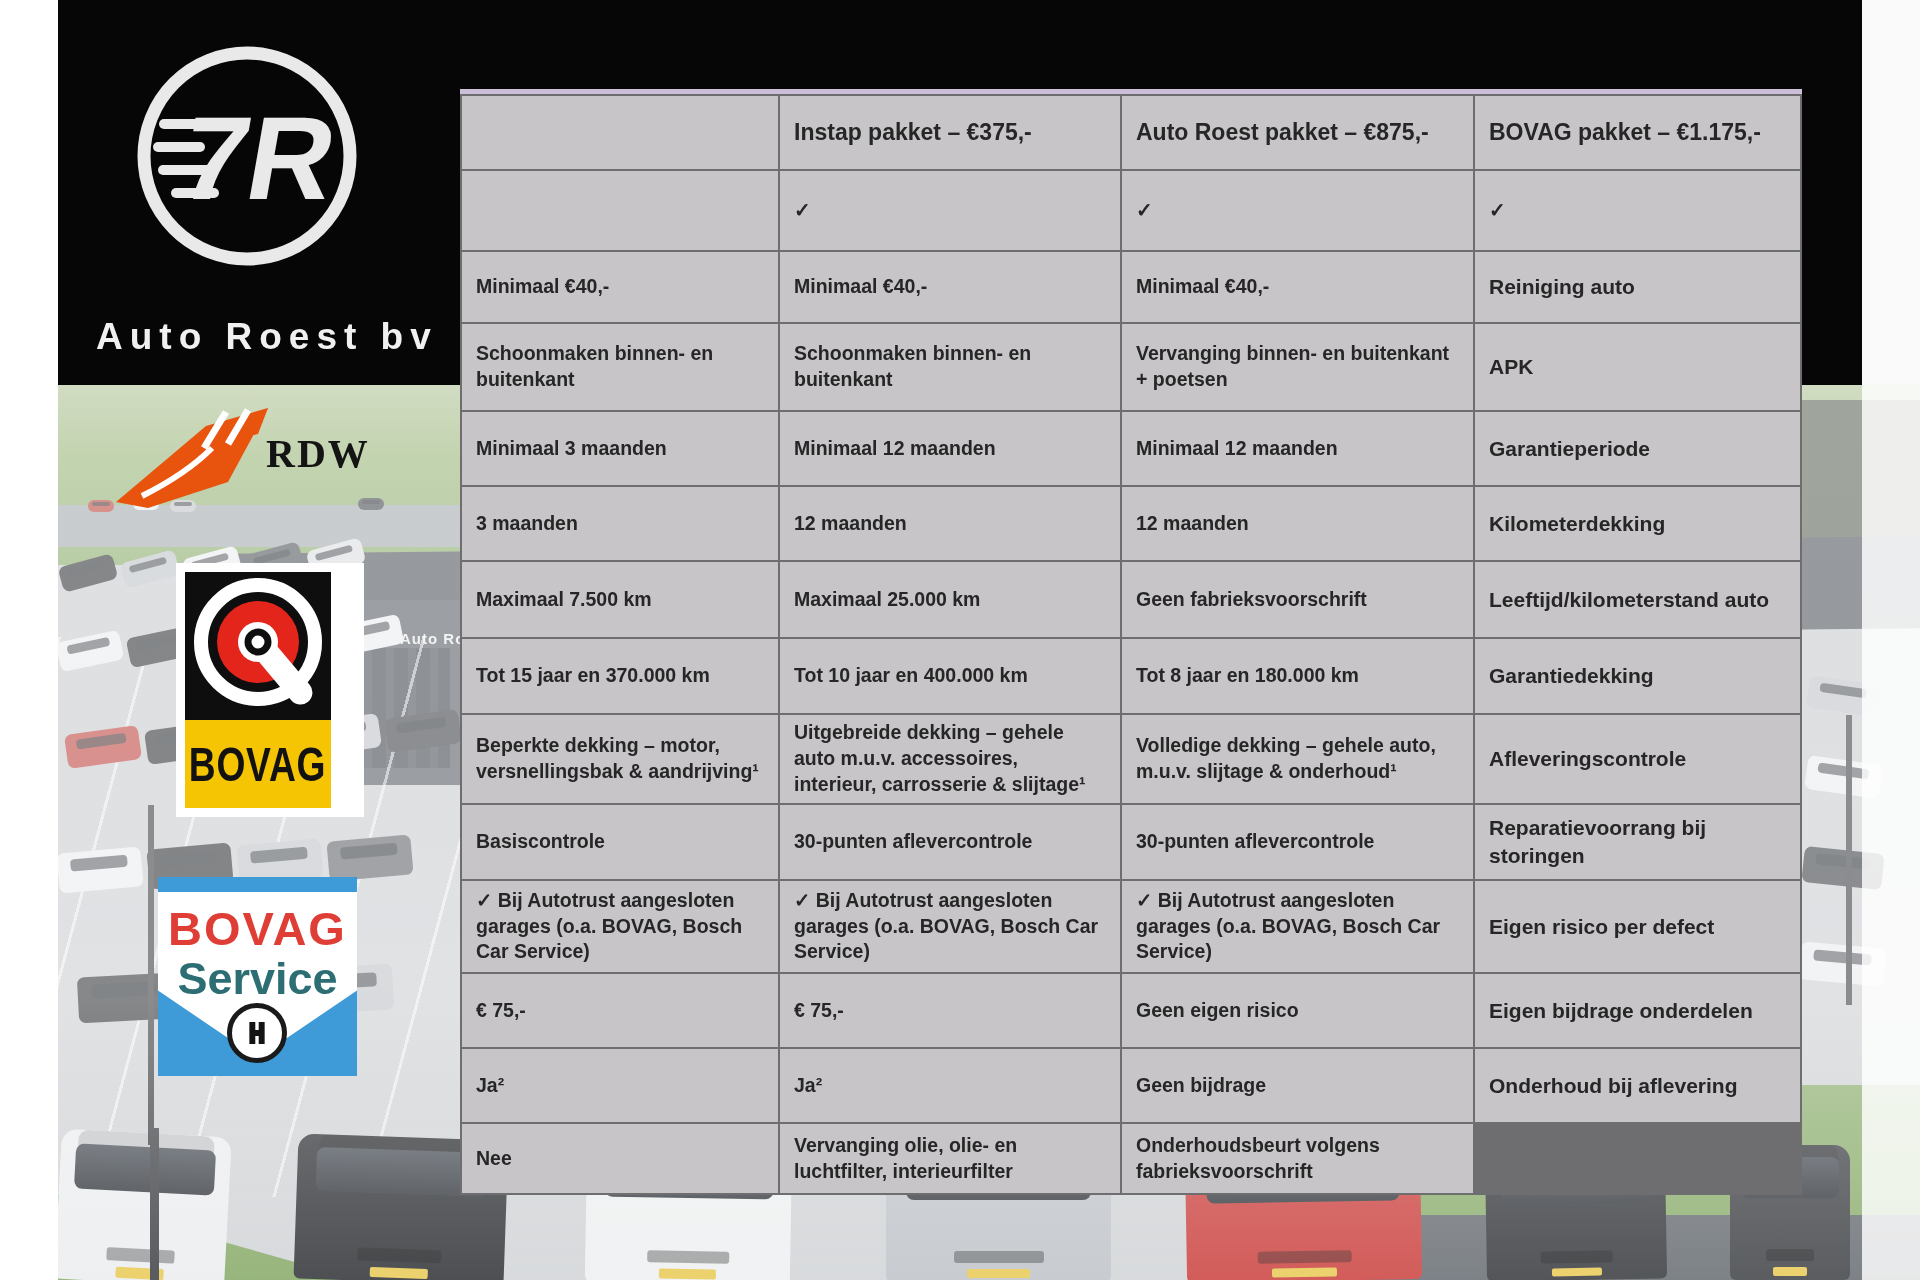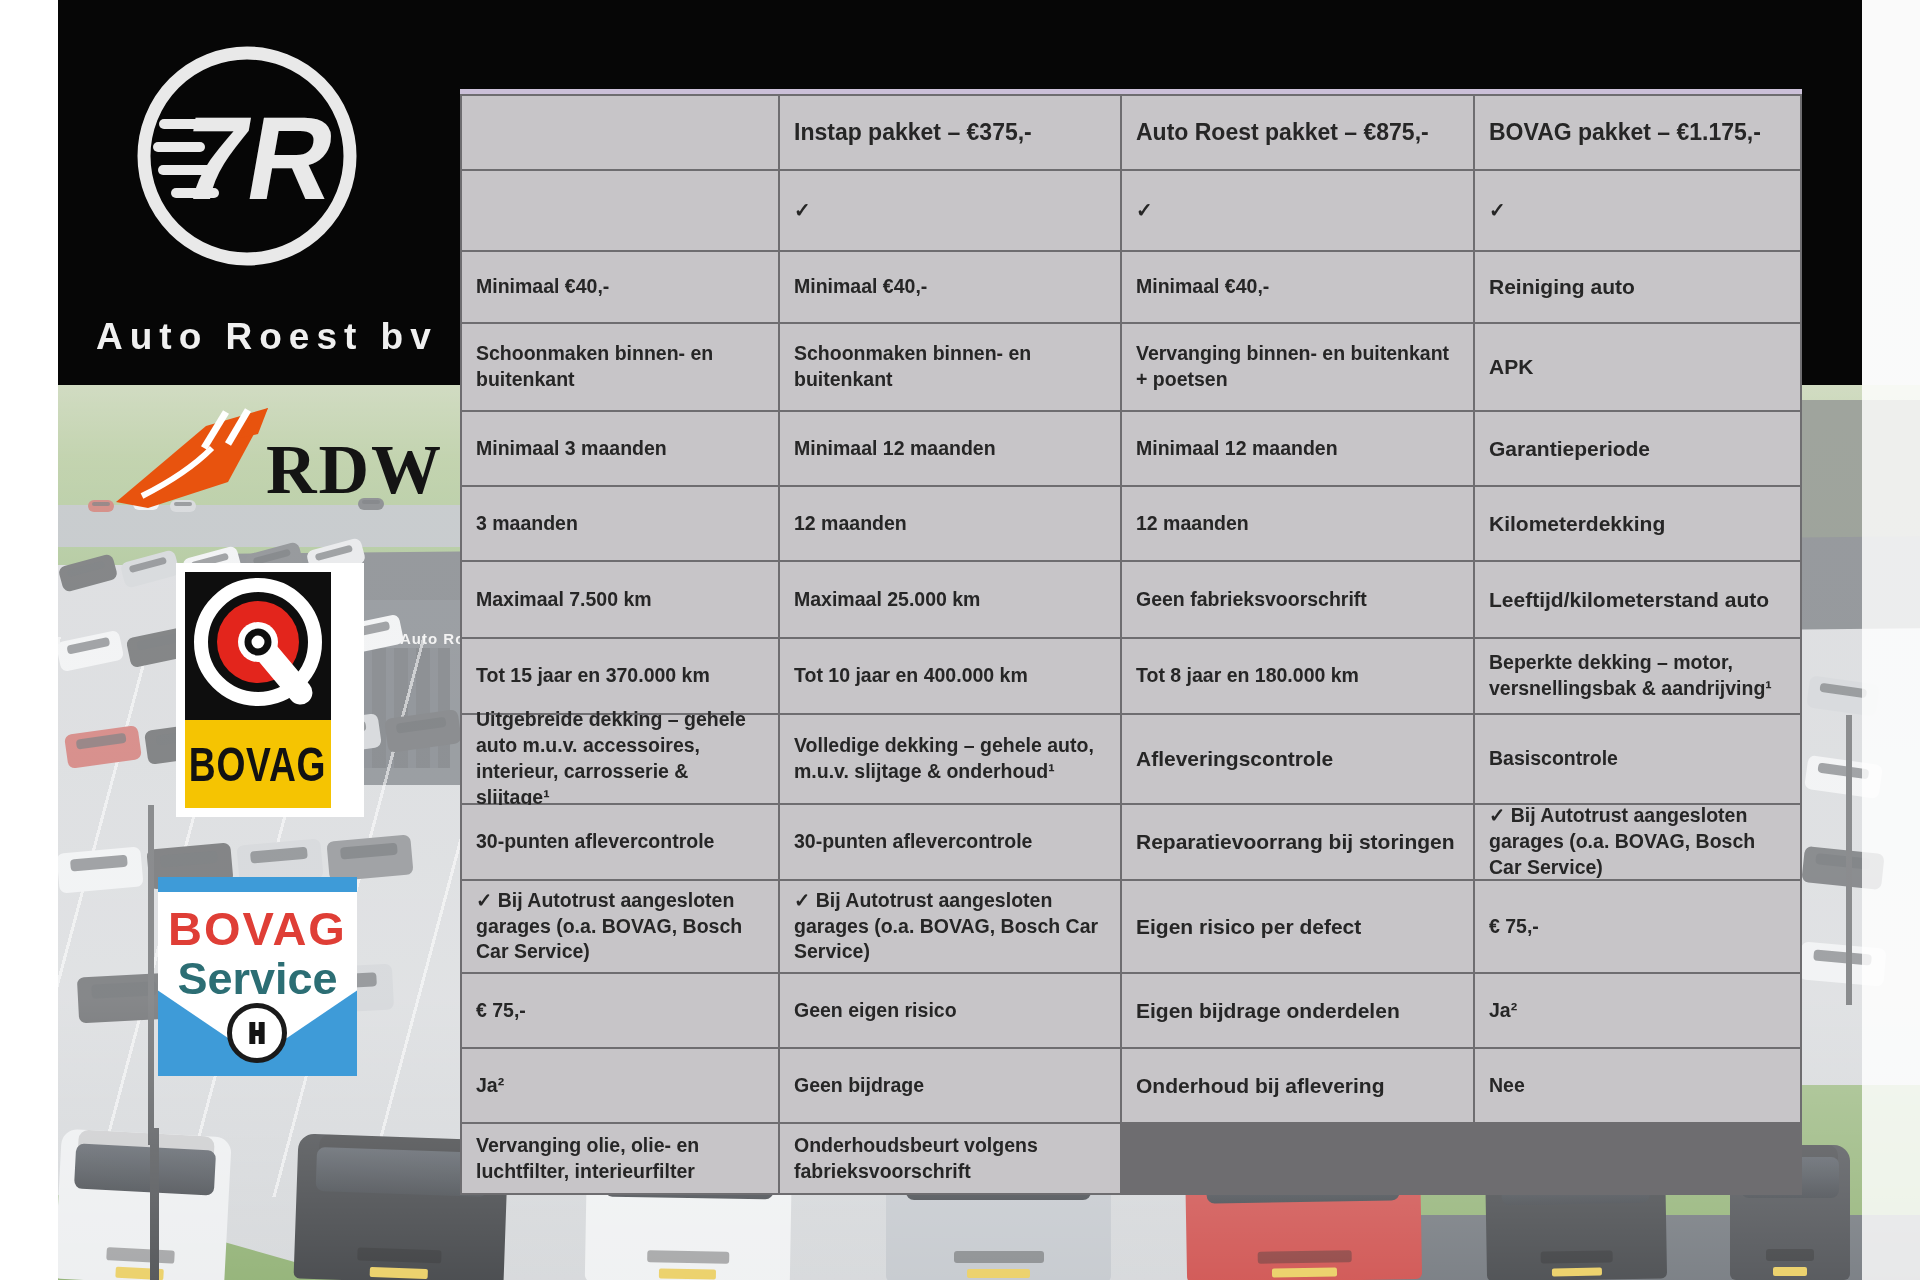--- a/index.html
+++ b/index.html
@@ -57,21 +57,21 @@
         background:#6e6d70;border:2px solid #6e6d70;}
   .cell{background:#c7c5c8;display:flex;align-items:center;
         padding:6px 16px 6px 14px;color:#262626;font-weight:bold;
         font-size:19.5px;line-height:1.33;}
   .cell.th{font-size:23px;}
   .cell.rowlabel{font-size:21px;}
   .cell.check{font-size:20px;}
   
   #rdw{position:absolute;left:108px;top:404px;width:300px;height:110px;}
   #rdw-text{position:absolute;left:158px;top:26px;font-family:"Liberation Serif",serif;
-        font-size:70px;color:#141414;letter-spacing:2px;font-weight:600;}
+        font-size:40px;color:#141414;letter-spacing:2px;font-weight:600;}
   #bovag{position:absolute;left:176px;top:563px;width:188px;height:254px;background:#ffffff;
         padding:0;box-sizing:border-box;}
   #bovag-inner{position:absolute;inset:9px;}
   #bovag-yellow{position:absolute;left:0;bottom:0;width:146px;height:88px;background:#f5c402;
         display:flex;align-items:center;justify-content:center;}
   #bovag-text{font-size:49px;font-weight:800;color:#121212;transform:scaleX(.76);letter-spacing:1px;}
   #bosch{position:absolute;left:158px;top:877px;width:199px;height:199px;background:#3e9bd8;}
   #bosch-white{position:absolute;inset:0;background:#ffffff;
         clip-path:polygon(0 7.5%,100% 7.5%,100% 57%,50% 91%,0 57%);}
   #bosch-line1{position:absolute;left:0;top:24px;width:100%;text-align:center;
@@ -281,20 +281,21 @@
         <div class="cell">12 maanden</div>
         <div class="cell">12 maanden</div>
         <div class="cell rowlabel">Kilometerdekking</div>
         <div class="cell">Maximaal 7.500 km</div>
         <div class="cell">Maximaal 25.000 km</div>
         <div class="cell">Geen fabrieksvoorschrift</div>
         <div class="cell rowlabel">Leeftijd/kilometerstand auto</div>
         <div class="cell">Tot 15 jaar en 370.000 km</div>
         <div class="cell">Tot 10 jaar en 400.000 km</div>
         <div class="cell">Tot 8 jaar en 180.000 km</div>
+        <div class="cell rowlabel">Garantiedekking</div>
         <div class="cell">Beperkte dekking – motor, versnellingsbak &amp; aandrijving¹</div>
         <div class="cell">Uitgebreide dekking – gehele auto m.u.v. accessoires, interieur, carrosserie &amp; slijtage¹</div>
         <div class="cell">Volledige dekking – gehele auto, m.u.v. slijtage &amp; onderhoud¹</div>
         <div class="cell rowlabel">Afleveringscontrole</div>
         <div class="cell">Basiscontrole</div>
         <div class="cell">30-punten aflevercontrole</div>
         <div class="cell">30-punten aflevercontrole</div>
         <div class="cell rowlabel">Reparatievoorrang bij storingen</div>
         <div class="cell">✓ Bij Autotrust aangesloten garages (o.a. BOVAG, Bosch Car Service)</div>
         <div class="cell">✓ Bij Autotrust aangesloten garages (o.a. BOVAG, Bosch Car Service)</div>

